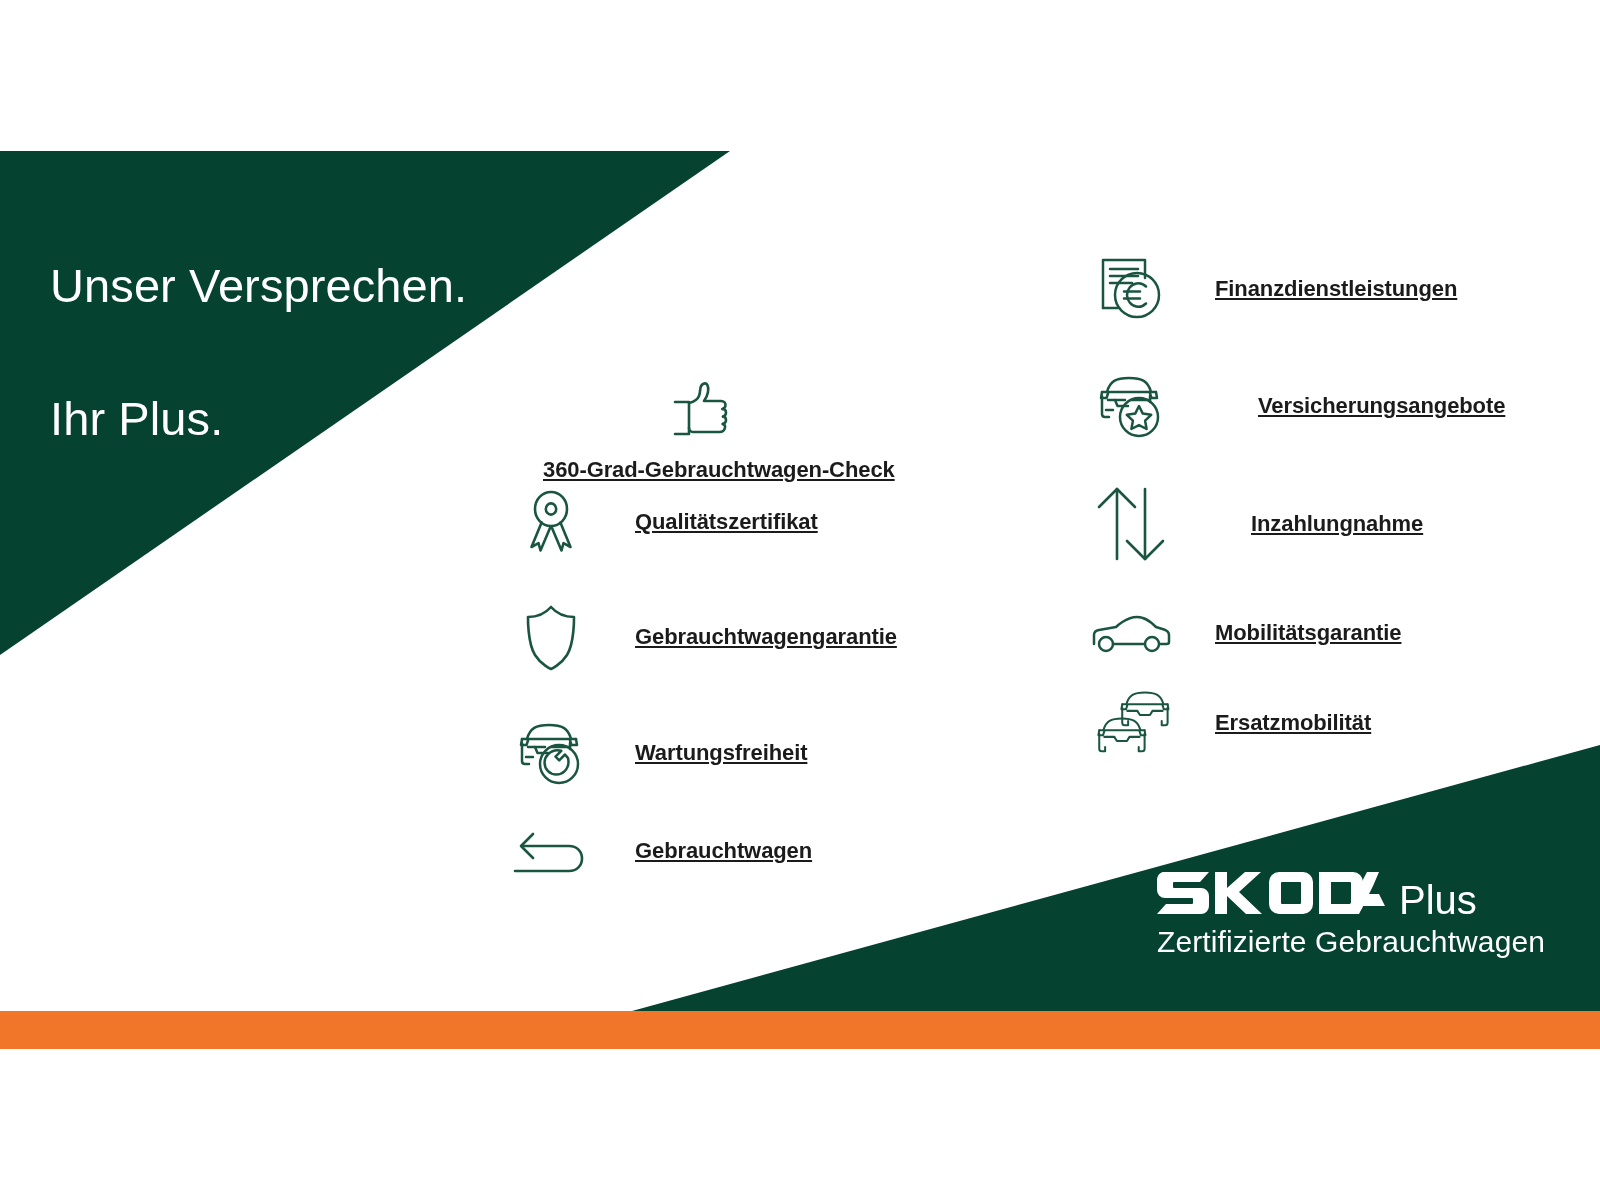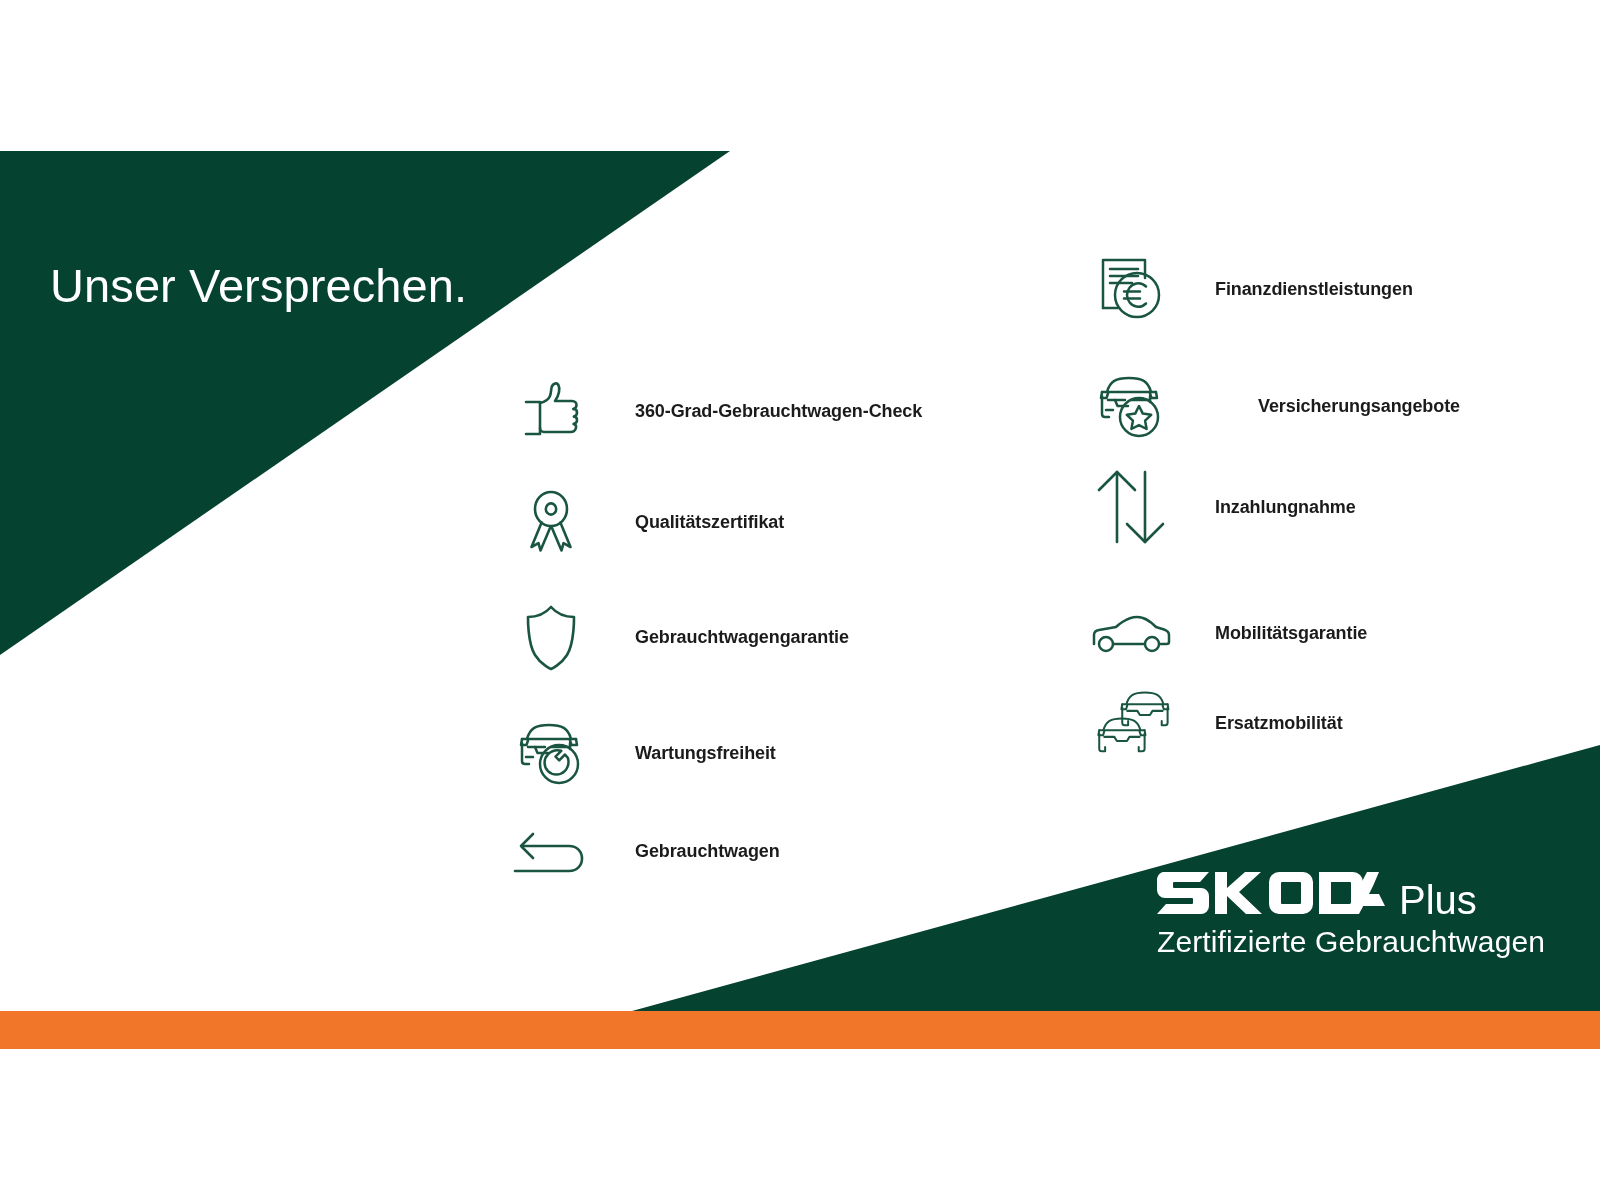--- a/index.html
+++ b/index.html
@@ -61,25 +61,26 @@
     flex: 0 0 92px;
     display: flex;
     align-items: center;
     justify-content: center;
   }
   .feature .ico svg {
     display: block;
     overflow: visible;
   }
   .feature .lbl {
-    font-size: 18px;
+    font-size: 22px;
     font-weight: bold;
     color: #1b1b1b;
     letter-spacing: -0.1px;
     white-space: nowrap;
+    text-decoration: underline;
   }
   .col-left  .lbl { margin-left: 38px; }
   .col-right .lbl { margin-left: 38px; }
 
   
   .logo-block {
     position: absolute;
     left: 1157px;
     top: 872px;
     color: #ffffff;
@@ -112,25 +113,26 @@
 
   <svg class="bg-layer" viewBox="0 0 1600 1200" width="1600" height="1200" preserveAspectRatio="none">
     <rect x="0" y="0" width="1600" height="1200" fill="#ffffff"></rect>
     <polygon points="0,151 730,151 0,655" fill="#064230"></polygon>
     <polygon points="1600,745 1600,1011 632,1011" fill="#064230"></polygon>
     <rect x="0" y="1011" width="1600" height="38" fill="#F1762A"></rect>
   </svg>
 
   <div class="headline">
     <div>Unser Versprechen.</div>
+    <div>Ihr Plus.</div>
   </div>
 
   <div class="col col-left">
 
-    <div class="feature" style="top:0px;">
+    <div class="feature" style="top:0px;flex-direction:column;">
       <span class="ico">
         <svg width="74" height="74" viewBox="0 0 74 74" fill="none" stroke="#1a5541" stroke-width="2.6" stroke-linecap="round" stroke-linejoin="round">
           <path d="M12 28 H26 V60 H12"></path>
           <path d="M26 29 C26 29 34 27 36 22 C38 17 36 12 40 10 C44 8 46 12 45 18 C44.2 22.6 41 27 41 27 H58 C61 27 62.5 29 62.5 31 C62.5 33 61 34.5 59.5 35"></path>
           <path d="M59.5 35 C62 35 63 37 63 38.7 C63 40.5 61.6 42 60 42.6"></path>
           <path d="M60 42.6 C62 42.6 63 44.4 63 46.2 C63 48 61.6 49.4 59.8 50"></path>
           <path d="M59.8 50 C61.5 50.3 62.3 51.8 62 53.6 C61.6 56 59.6 58 56.5 58 H30 C27.8 58 26 56.4 26 54"></path>
         </svg>
       </span>
       <span class="lbl">360-Grad-Gebrauchtwagen-Check</span>
@@ -216,21 +218,21 @@
           <path d="M24 34 L26.5 40 H37"></path>
           <path d="M59 30 V36"></path>
           <path d="M15 44 H22"></path>
           <circle cx="48" cy="51" r="19"></circle>
           <path d="M48 40 L51.8 47.6 L60.2 48.8 L54.1 54.7 L55.6 63 L48 59.1 L40.4 63 L41.9 54.7 L35.8 48.8 L44.2 47.6 Z"></path>
         </svg>
       </span>
       <span class="lbl">Versicherungsangebote</span>
     </div>
 
-    <div class="feature" style="top:218px;">
+    <div class="feature" style="top:235px;gap:36px;">
       <span class="ico">
         <svg width="78" height="86" viewBox="0 0 78 86" fill="none" stroke="#1a5541" stroke-width="2.6" stroke-linecap="round" stroke-linejoin="round">
           <path d="M25 78 V8"></path>
           <path d="M7 26 L25 8 L43 26"></path>
           <path d="M53 8 V78"></path>
           <path d="M35 60 L53 78 L71 60"></path>
         </svg>
       </span>
       <span class="lbl">Inzahlungnahme</span>
     </div>

